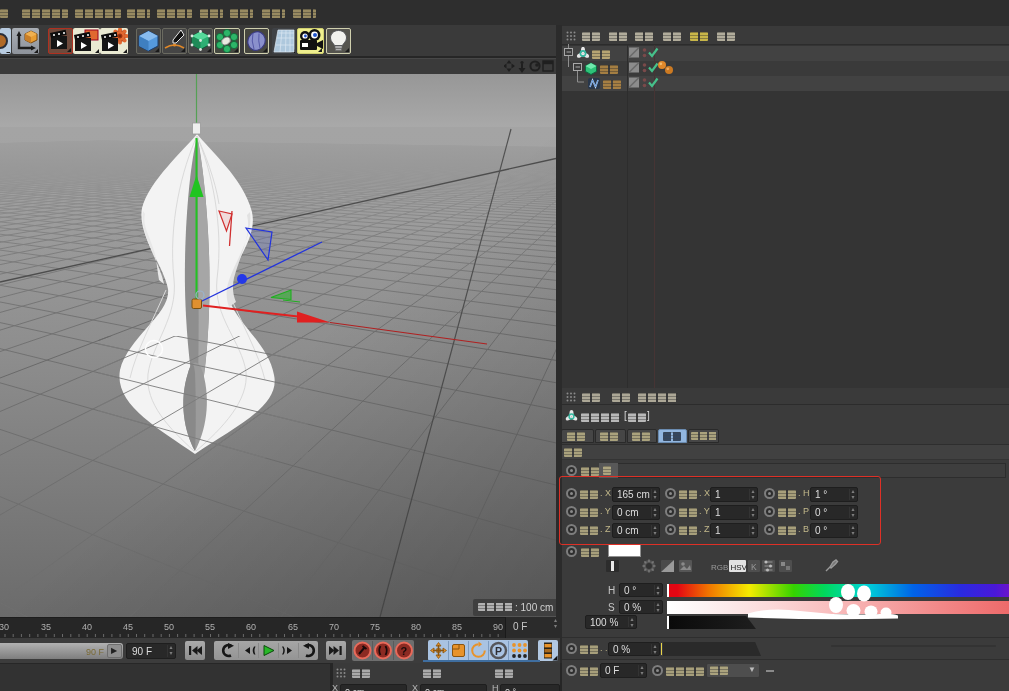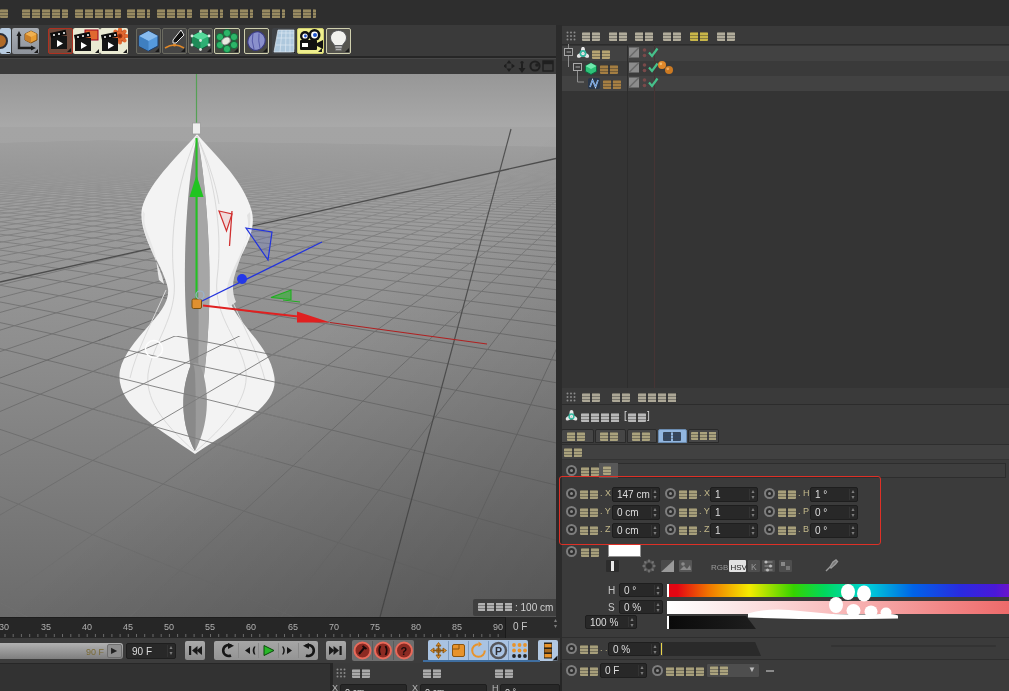--- a/index.html
+++ b/index.html
@@ -930,21 +930,21 @@
 
 <div class="cir" style="left:566px;top:465px"></div>
 <i class="z" style="left:581px;top:467px;width:18px;color:#c3b98b"></i>
 <div class="a" style="left:599px;top:463px;width:407px;height:15px;background:#3e3e3e;border:1px solid #2d2d2d"></div>
 <div class="a" style="left:599px;top:463px;width:19px;height:15px;background:#585858"></div>
 <i class="z" style="left:603px;top:466px;width:8px;color:#c3b98b"></i>
 
 <div class="cir" style="left:566px;top:488px"></div>
     <i class="z" style="left:580px;top:490px;width:18px;color:#c3b98b"></i>
     <span class="a" style="left:600px;top:488px;font-size:9px;color:#c3b98b">. X</span>
-<div class="fld" style="left:612px;top:487px;width:48px;height:15px"><span style="padding-left:4px">147 cm</span><span class="stp">▴<br>▾</span></div>
+<div class="fld" style="left:612px;top:487px;width:48px;height:15px"><span style="padding-left:4px">165 cm</span><span class="stp">▴<br>▾</span></div>
 <div class="cir" style="left:665px;top:488px"></div>
     <i class="z" style="left:679px;top:490px;width:18px;color:#c3b98b"></i>
     <span class="a" style="left:699px;top:488px;font-size:9px;color:#c3b98b">. X</span>
 <div class="fld" style="left:710px;top:487px;width:48px;height:15px"><span style="padding-left:4px">1</span><span class="stp">▴<br>▾</span></div>
 <div class="cir" style="left:764px;top:488px"></div>
     <i class="z" style="left:778px;top:490px;width:18px;color:#c3b98b"></i>
     <span class="a" style="left:798px;top:488px;font-size:9px;color:#c3b98b">. H</span>
 <div class="fld" style="left:810px;top:487px;width:48px;height:15px"><span style="padding-left:4px">1 °</span><span class="stp">▴<br>▾</span></div>
 
 <div class="cir" style="left:566px;top:506px"></div>

